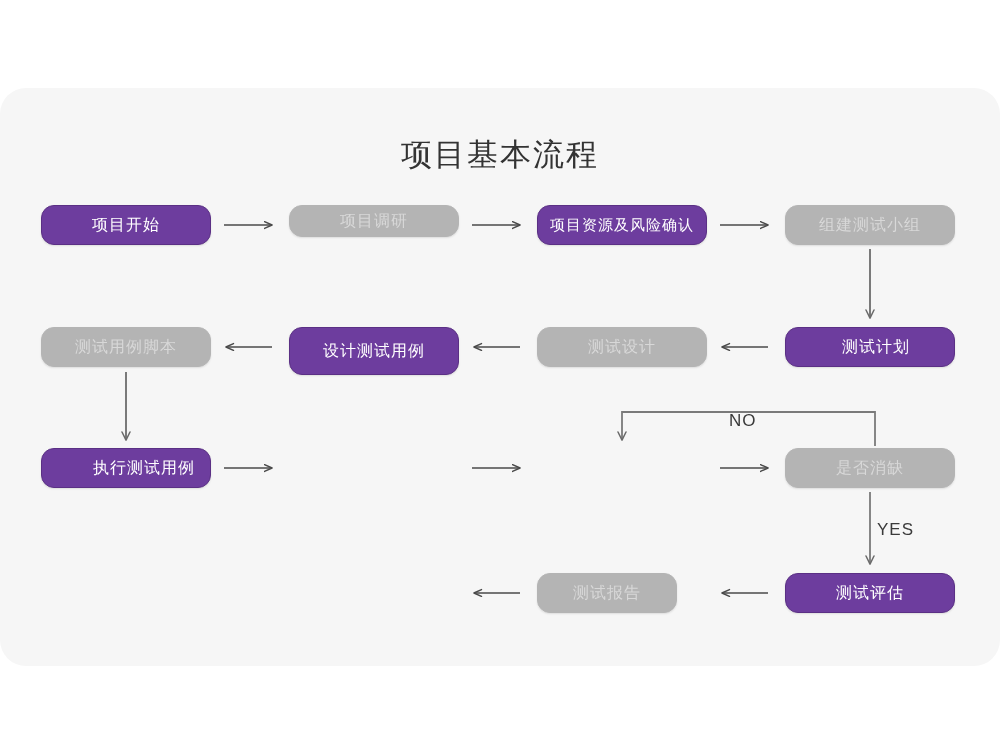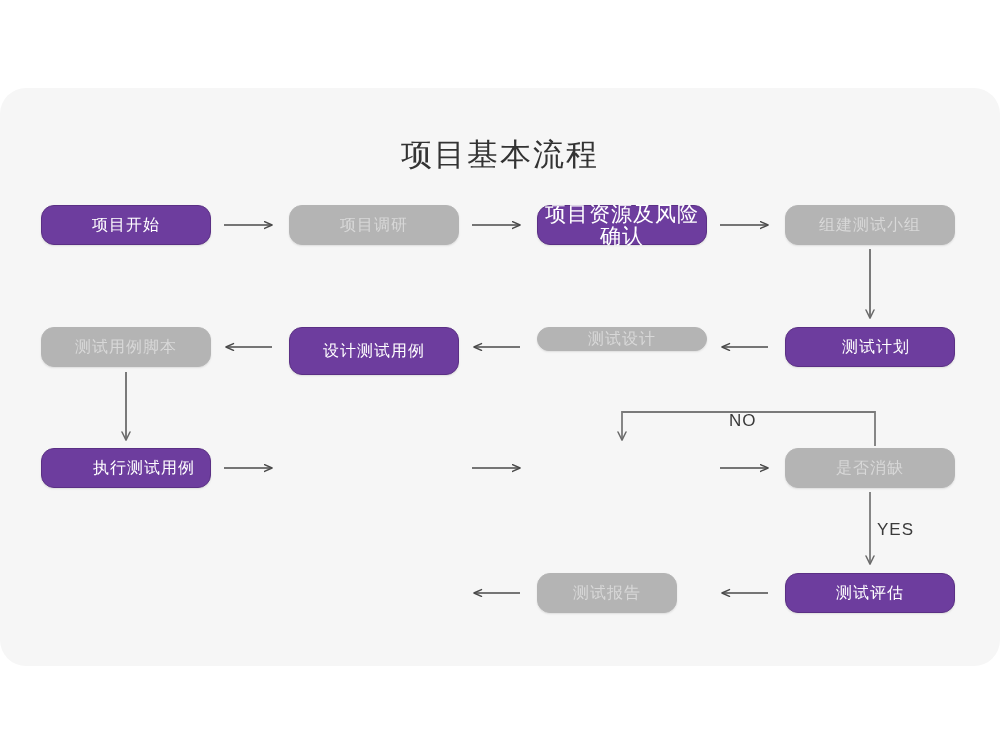--- a/index.html
+++ b/index.html
@@ -144,27 +144,27 @@
 
     <g stroke="#4a4a4a" stroke-width="1.5" fill="none">
       <line x1="768" y1="593" x2="722" y2="593" marker-end="url(#ah)"></line>
     </g>
     <g stroke="#4a4a4a" stroke-width="1.5" fill="none">
       <line x1="520" y1="593" x2="474" y2="593" marker-end="url(#ah)"></line>
     </g>
   </svg>
 
   <div class="node purple" style="left:41px;  top:205px; width:170px; height:40px;">项目开始</div>
-  <div class="node gray" style="left:289px; top:205px; width:170px; height:40px;">项目调研</div>
-  <div class="node purple" style="left:537px; top:205px; width:170px; height:40px; font-size:21px;">项目资源及风险确认</div>
+  <div class="node gray" style="left:289px; top:205px; width:170px; height:32px;">项目调研</div>
+  <div class="node purple" style="left:537px; top:205px; width:170px; height:40px; font-size:15px;">项目资源及风险确认</div>
   <div class="node gray" style="left:785px; top:205px; width:170px; height:40px;">组建测试小组</div>
 
   <div class="node gray" style="left:41px;  top:327px; width:170px; height:40px;">测试用例脚本</div>
   <div class="node purple" style="left:289px; top:327px; width:170px; height:48px;">设计测试用例</div>
-  <div class="node gray" style="left:537px; top:327px; width:170px; height:24px;">测试设计</div>
+  <div class="node gray" style="left:537px; top:327px; width:170px; height:40px;">测试设计</div>
   <div class="node purple" style="left:785px; top:327px; width:170px; height:40px;padding-left:12px;">测试计划</div>
 
   <div class="node purple" style="left:41px;  top:448px; width:170px; height:40px;padding-left:36px;">执行测试用例</div>
   <div class="node gray" style="left:785px; top:448px; width:170px; height:40px;">是否消缺</div>
 
   <div class="node gray" style="left:537px; top:573px; width:140px; height:40px;">测试报告</div>
   <div class="node purple" style="left:785px; top:573px; width:170px; height:40px;">测试评估</div>
 
   <div class="arrow-label" style="left:729px; top:411px;">NO</div>
   <div class="arrow-label" style="left:877px; top:520px;">YES</div>

